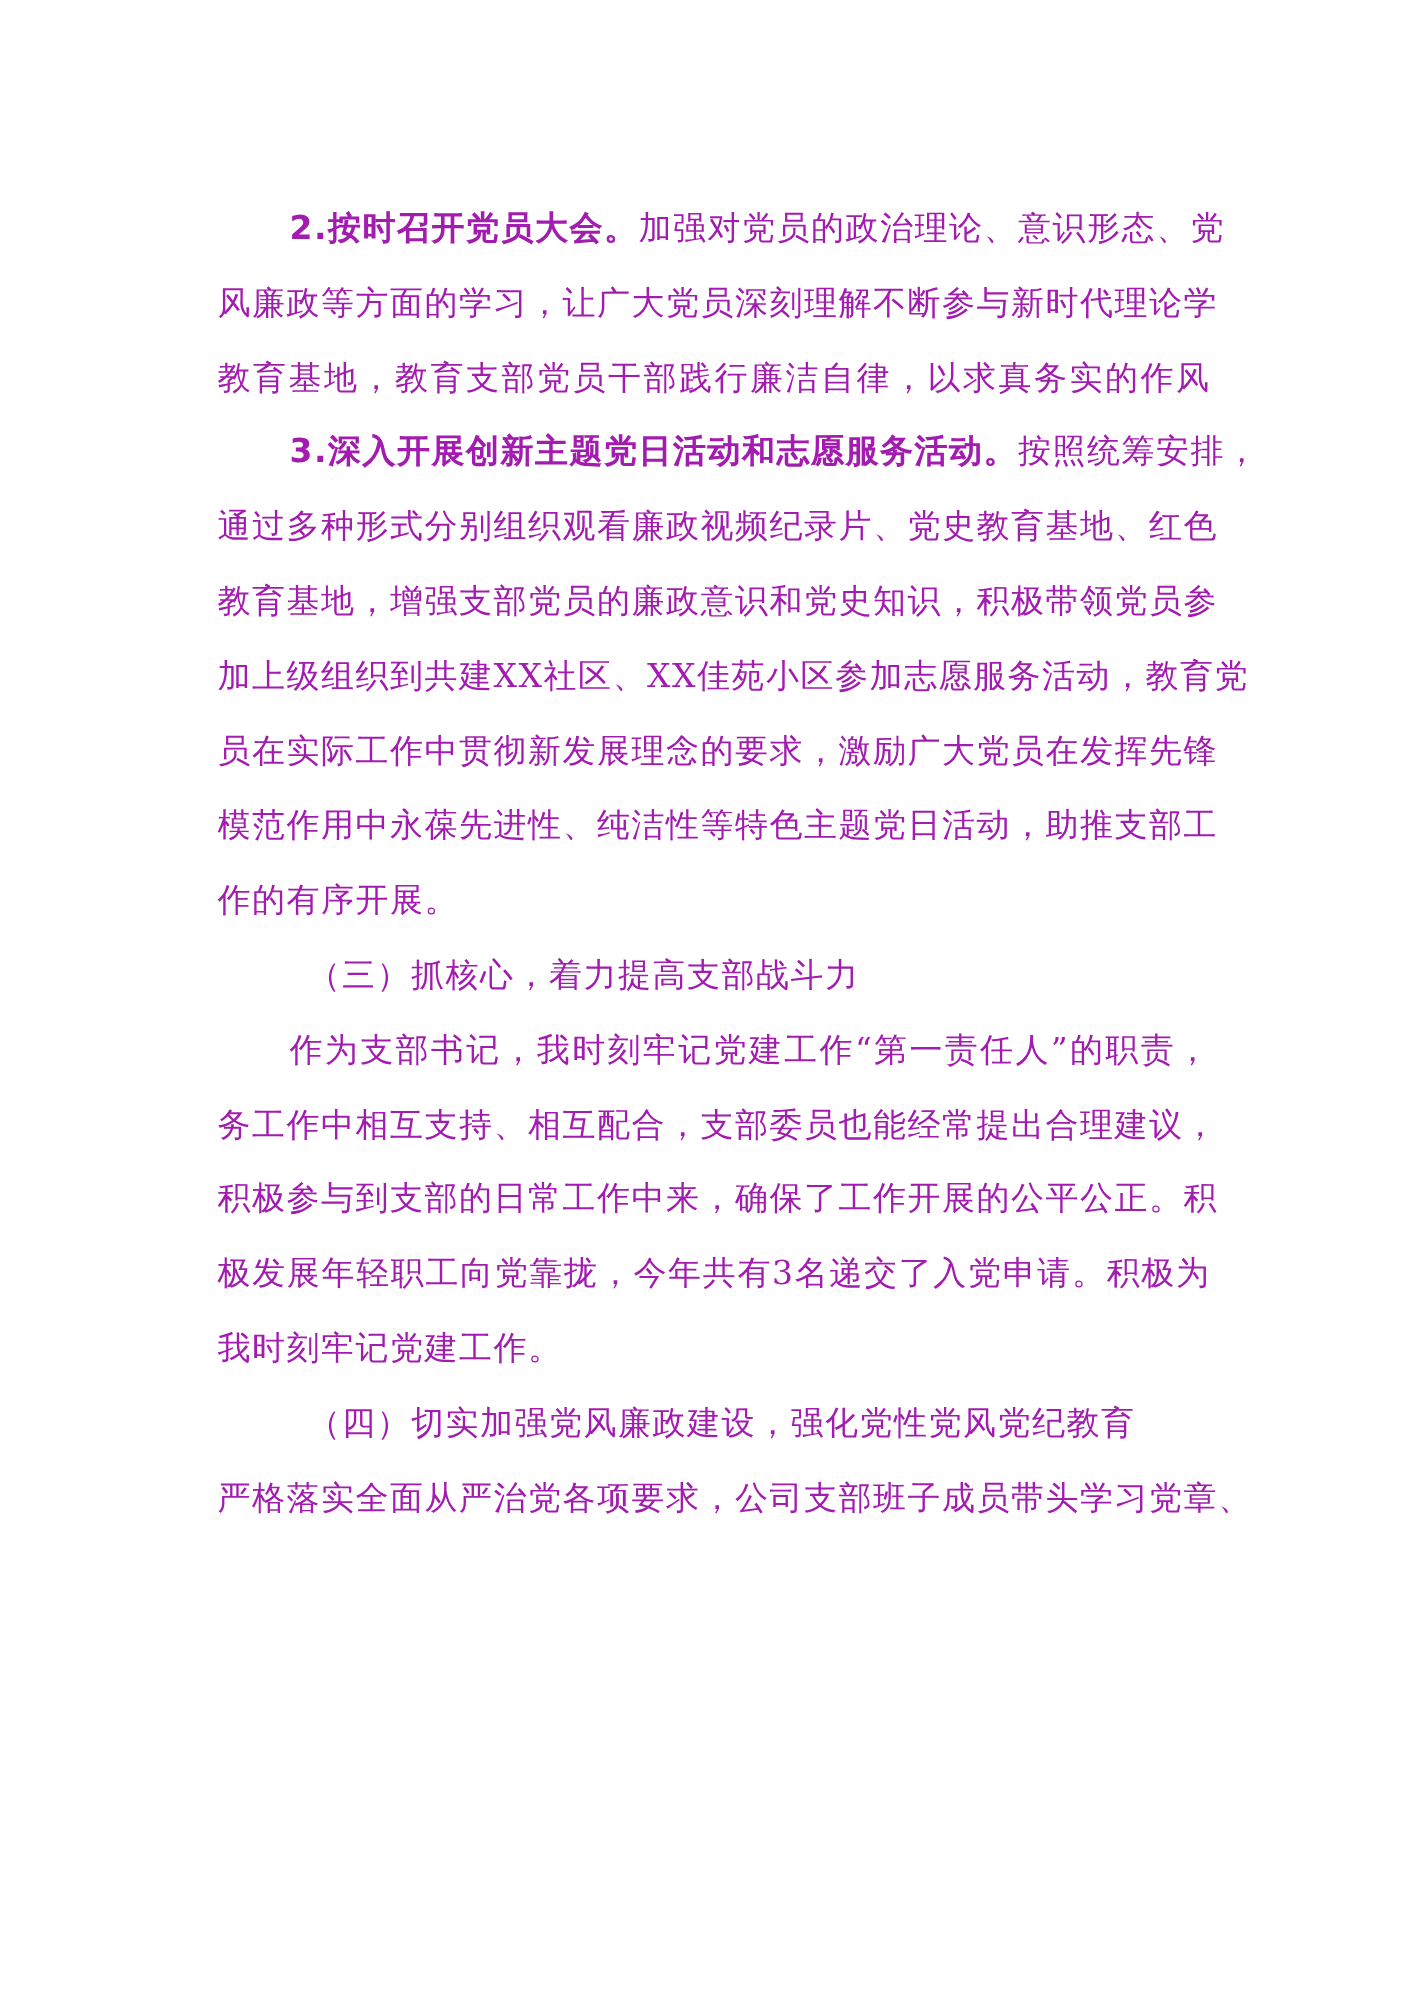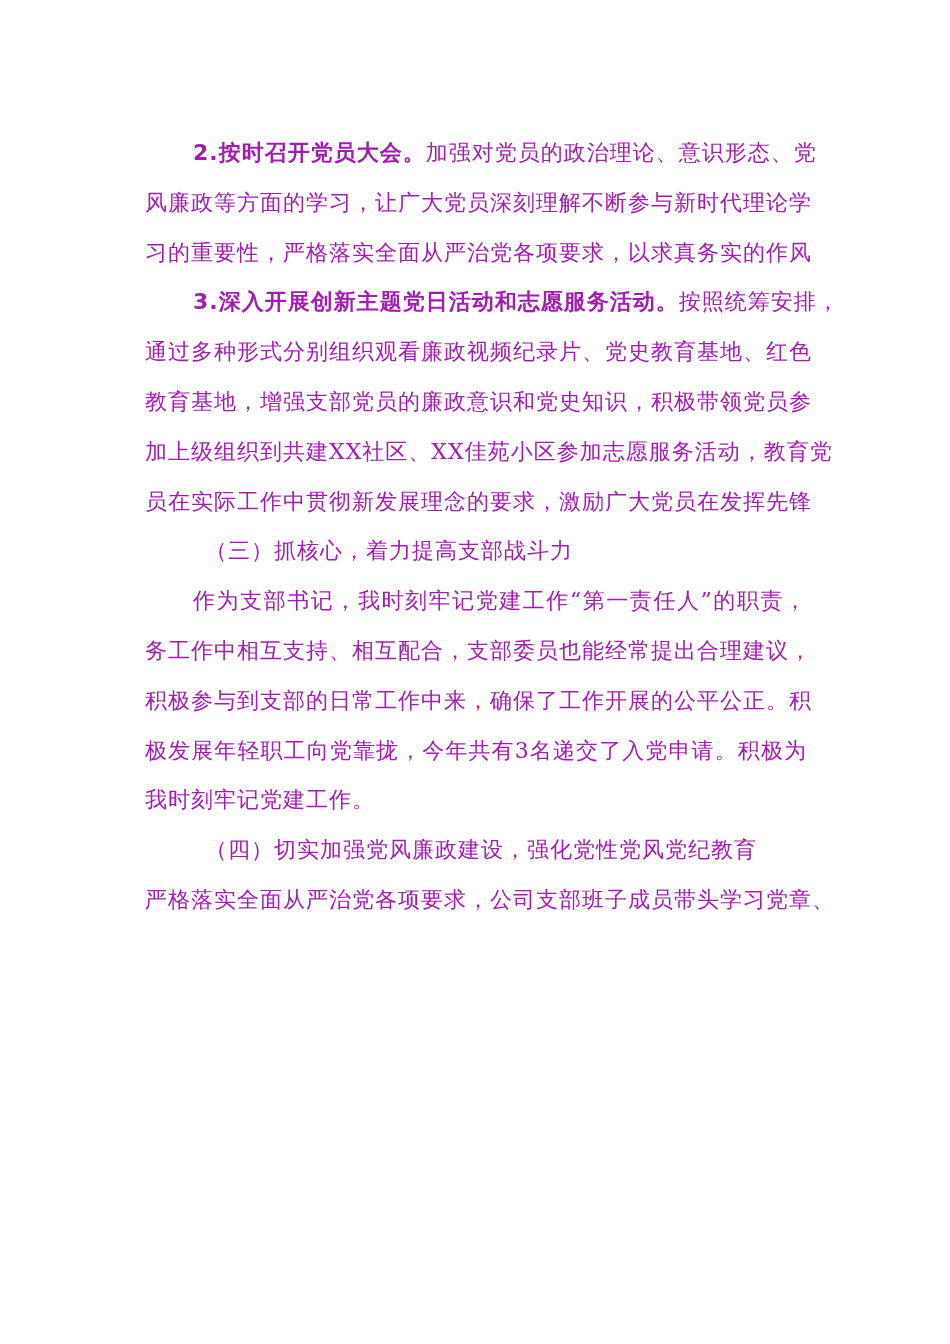--- a/index.html
+++ b/index.html
@@ -18,27 +18,29 @@
   .indent2 { padding-left: 60px; }
   .bold { font-weight: bold; font-family: "DejaVu Sans", "Liberation Sans", sans-serif; }
 </style>
 </head>
 <body>
 
 <div class="page">
 
   <div class="line indent"><span class="bold">2.按时召开党员大会。</span><span>加强对党员的政治理论、意识形态、党</span></div>
   <div class="line">风廉政等方面的学习，让广大党员深刻理解不断参与新时代理论学</div>
-  <div class="line">习的重要性，严格落实全面从严治党各项要求，以求真务实的作风</div>
+  <div class="line">教育基地，教育支部党员干部践行廉洁自律，以求真务实的作风</div>
 
   <div class="line indent"><span class="bold">3.深入开展创新主题党日活动和志愿服务活动。</span><span>按照统筹安排，</span></div>
   <div class="line">通过多种形式分别组织观看廉政视频纪录片、党史教育基地、红色</div>
   <div class="line">教育基地，增强支部党员的廉政意识和党史知识，积极带领党员参</div>
   <div class="line">加上级组织到共建XX社区、XX佳苑小区参加志愿服务活动，教育党</div>
   <div class="line">员在实际工作中贯彻新发展理念的要求，激励广大党员在发挥先锋</div>
+  <div class="line">模范作用中永葆先进性、纯洁性等特色主题党日活动，助推支部工</div>
+  <div class="line last">作的有序开展。</div>
 
   <div class="line last indent2">（三）抓核心，着力提高支部战斗力</div>
 
   <div class="line indent">作为支部书记，我时刻牢记党建工作“第一责任人”的职责，</div>
   <div class="line">务工作中相互支持、相互配合，支部委员也能经常提出合理建议，</div>
   <div class="line">积极参与到支部的日常工作中来，确保了工作开展的公平公正。积</div>
   <div class="line">极发展年轻职工向党靠拢，今年共有3名递交了入党申请。积极为</div>
   <div class="line last">我时刻牢记党建工作。</div>
 
   <div class="line last indent2">（四）切实加强党风廉政建设，强化党性党风党纪教育</div>

